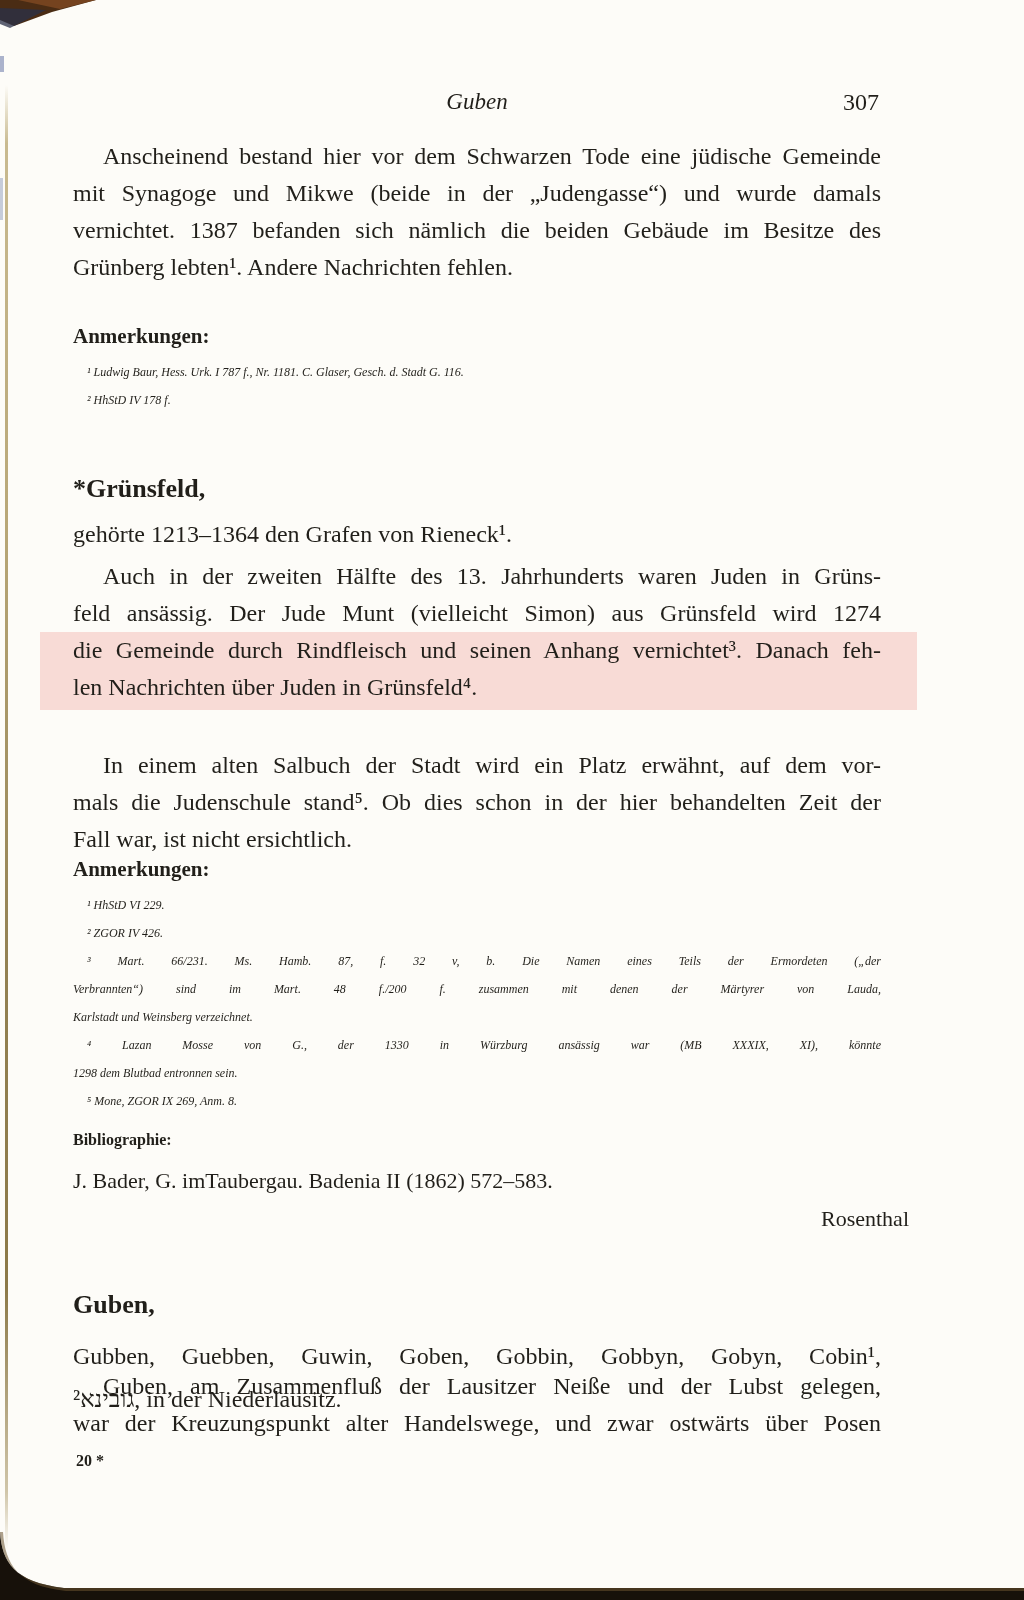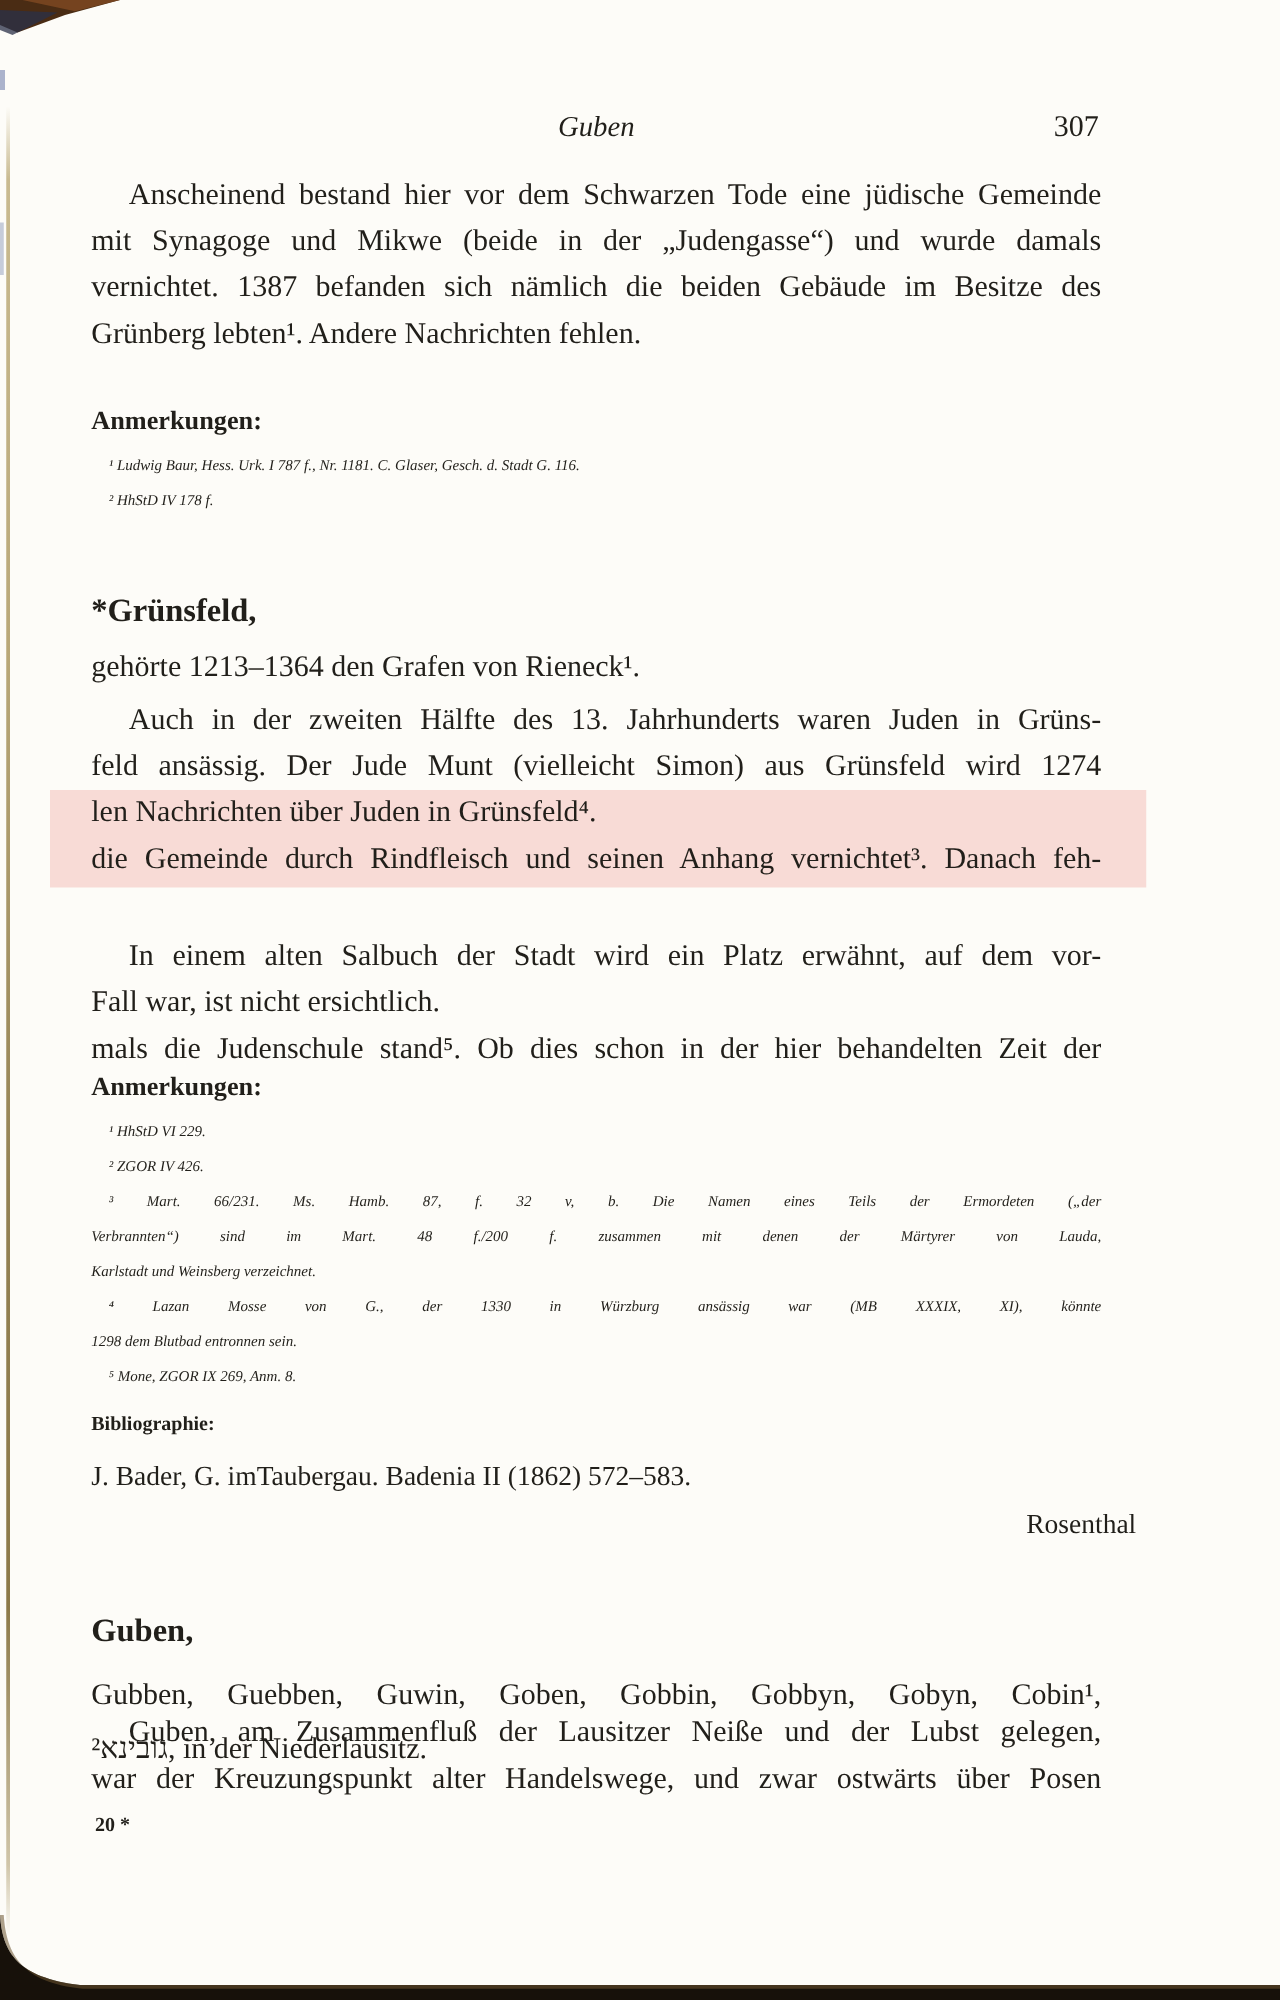--- a/index.html
+++ b/index.html
@@ -92,29 +92,29 @@
     <div class="heading">*Grünsfeld,</div>
   </div>
   <div class="sec" style="top:516px;">
     <div class="body-line ll">gehörte 1213–1364 den Grafen von Rieneck¹.</div>
   </div>
 
   <div class="sec" style="top:558px;">
     <div class="body-line jl ind">Auch in der zweiten Hälfte des 13. Jahrhunderts waren Juden in Grüns-</div>
     <div class="body-line jl">feld ansässig. Der Jude Munt (vielleicht Simon) aus Grünsfeld wird 1274</div>
     <div class="hl-block">
+      <div class="body-line jl">die Gemeinde durch Rindfleisch und seinen Anhang vernichtet³. Danach feh-</div>
       <div class="body-line ll">len Nachrichten über Juden in Grünsfeld⁴.</div>
-      <div class="body-line jl">die Gemeinde durch Rindfleisch und seinen Anhang vernichtet³. Danach feh-</div>
     </div>
   </div>
 
   <div class="sec" style="top:747px;">
     <div class="body-line jl ind">In einem alten Salbuch der Stadt wird ein Platz erwähnt, auf dem vor-</div>
+    <div class="body-line jl">mals die Judenschule stand⁵. Ob dies schon in der hier behandelten Zeit der</div>
     <div class="body-line ll">Fall war, ist nicht ersichtlich.</div>
-    <div class="body-line jl">mals die Judenschule stand⁵. Ob dies schon in der hier behandelten Zeit der</div>
   </div>
 
   <div class="sec" style="top:855px;">
     <div class="subhead">Anmerkungen:</div>
     <div class="note-line nind">¹ HhStD VI 229.</div>
     <div class="note-line nind">² ZGOR IV 426.</div>
     <div class="note-line nind jl">³ Mart. 66/231. Ms. Hamb. 87, f. 32 v, b. Die Namen eines Teils der Ermordeten („der</div>
     <div class="note-line jl">Verbrannten“) sind im Mart. 48 f./200 f. zusammen mit denen der Märtyrer von Lauda,</div>
     <div class="note-line ll">Karlstadt und Weinsberg verzeichnet.</div>
     <div class="note-line nind jl">⁴ Lazan Mosse von G., der 1330 in Würzburg ansässig war (MB XXXIX, XI), könnte</div>

